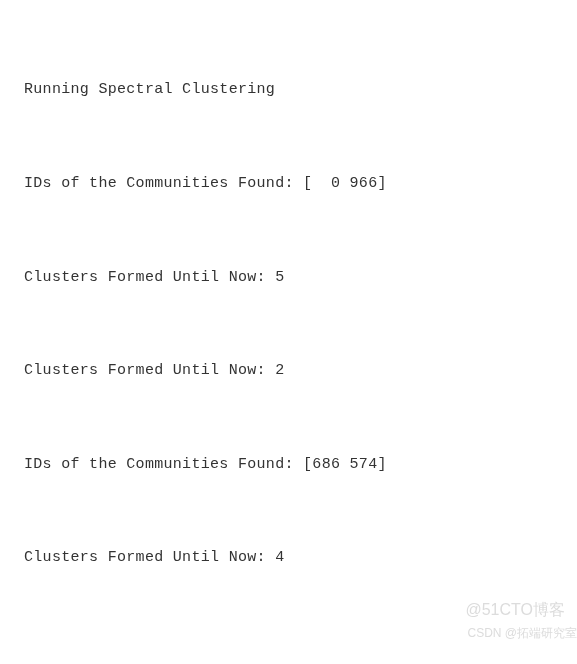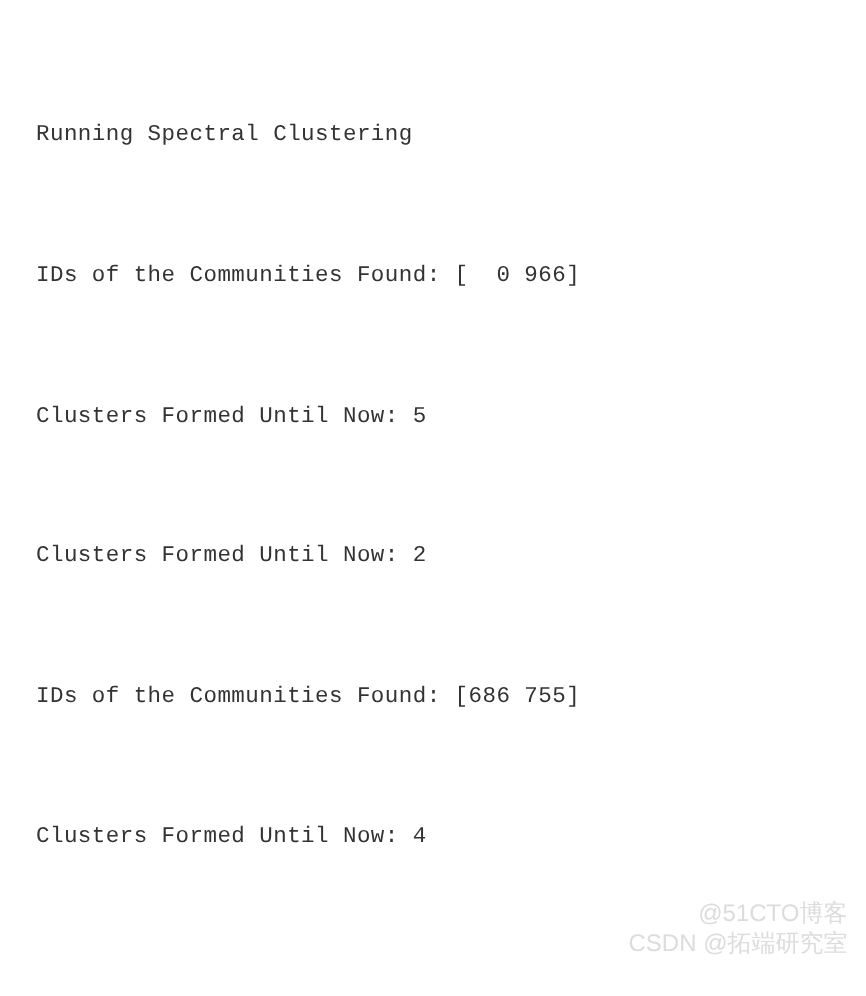--- a/index.html
+++ b/index.html
@@ -32,34 +32,34 @@
       font-family: Arial, sans-serif;
       font-size: 16px;
       pointer-events: none;
       user-select: none;
     }
     .wm1 {
       right: 12px;
       bottom: 38px;
     }
     .wm2 {
-      right: 12px;
+      right: 0;
       bottom: 18px;
-      font-size: 16px;
+      font-size: 12px;
     }
   </style>
 </head>
 <body>
 
 <div class="terminal-output">
   <span class="line">Running Spectral Clustering</span>
   <span class="line">IDs of the Communities Found: [  0 966]</span>
   <span class="line">Clusters Formed Until Now: 5</span>
   <span class="line">Clusters Formed Until Now: 2</span>
-  <span class="line">IDs of the Communities Found: [686 755]</span>
+  <span class="line">IDs of the Communities Found: [686 574]</span>
   <span class="line">Clusters Formed Until Now: 4</span>
   
   
   
   
   
   
   
   
   

